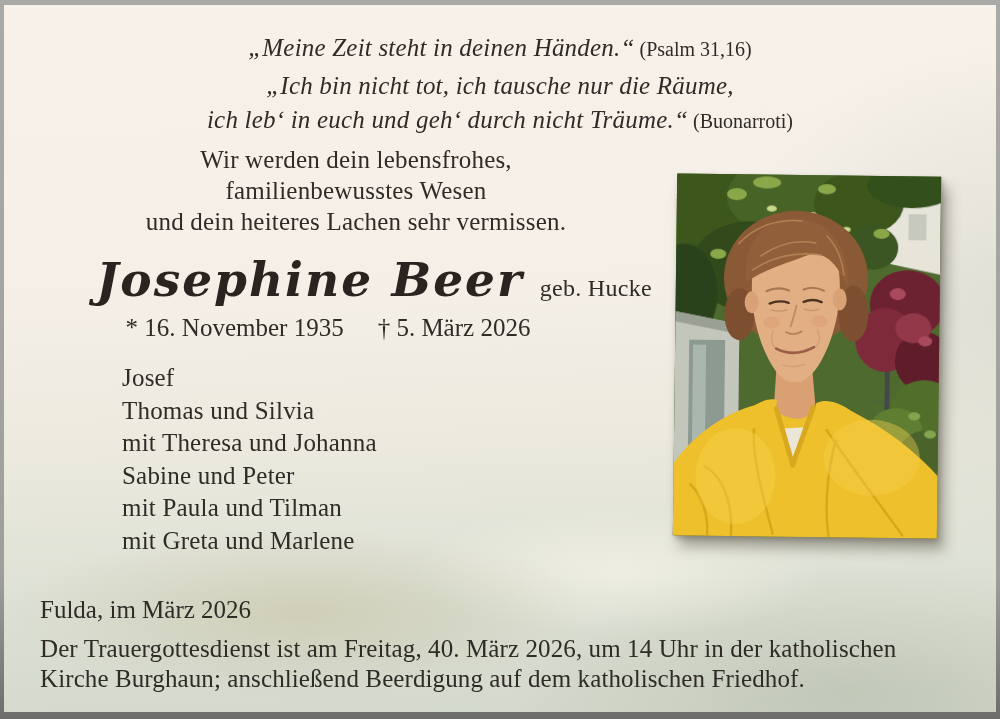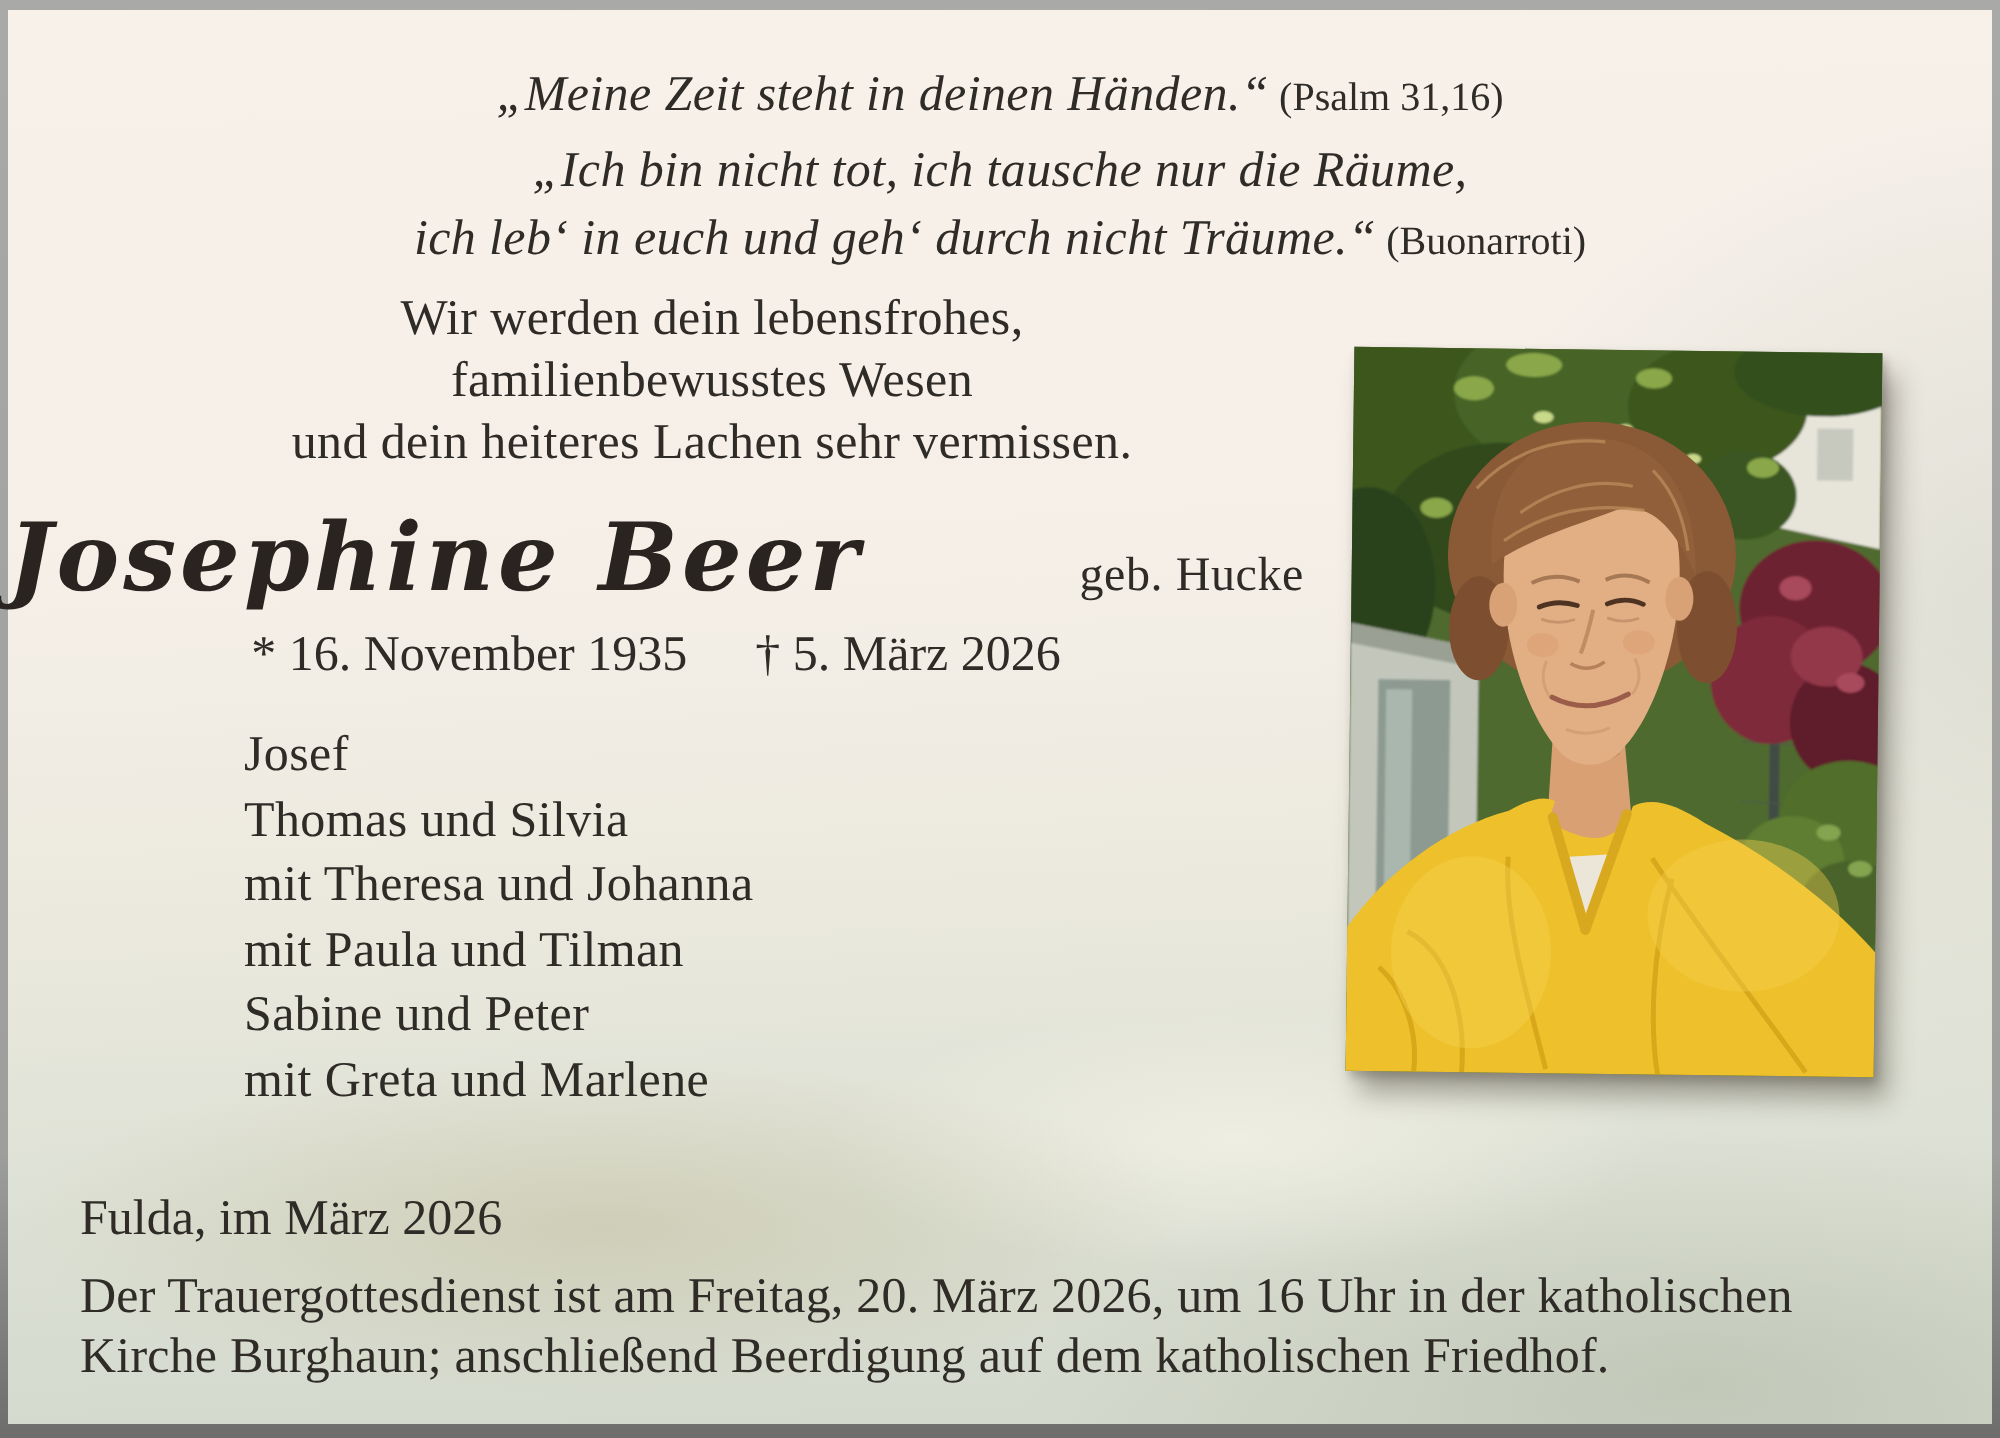--- a/index.html
+++ b/index.html
@@ -22,21 +22,21 @@
       radial-gradient(ellipse 500px 420px at 103% 42%, rgba(205,210,198,0.55), transparent 62%),
       linear-gradient(178deg,#f7f1ea 0%,#f5efe8 38%,#ebe9de 62%,#dce0d4 82%,#d3d8cc 100%);
     color:#2f2b27;
   }
   .abs{position:absolute;}
   .center-col{left:0;width:648px;text-align:center;}
   .quote-block{top:27px;left:0;right:0;text-align:center;line-height:31px;}
   .q-italic{font-style:italic;font-size:25px;letter-spacing:0.2px;}
   .q-source{font-style:normal;font-size:20px;margin-left:5px;}
   .tribute-block{top:139px;font-size:25px;line-height:31px;letter-spacing:0.2px;padding-left:28px;}
-  .name-row{top:247px;display:flex;justify-content:space-between;align-items:baseline;gap:16px;}
+  .name-row{top:247px;display:flex;justify-content:flex-end;align-items:baseline;gap:16px;}
   .deceased-name{
     font-family:"DejaVu Serif", serif;
     font-style:italic;font-weight:700;font-size:47px;letter-spacing:2px;
     color:#29241f;white-space:nowrap;
   }
   .maiden-name{font-size:24px;letter-spacing:0.3px;}
   .dates-row{top:309px;font-size:25px;}
   .dates-row .sep{display:inline-block;width:34px;}
   .mourners{top:357px;left:118px;font-size:25px;line-height:32.5px;letter-spacing:0.2px;}
   .place-date{top:591px;left:36px;font-size:25px;}
@@ -79,29 +79,29 @@
     </div>
 
     <div class="abs center-col dates-row">
       <span>* 16. November 1935</span><span class="sep"></span><span>† 5. März 2026</span>
     </div>
 
     <div class="abs mourners">
       <div>Josef</div>
       <div>Thomas und Silvia</div>
       <div>mit Theresa und Johanna</div>
+      <div>Sabine und Peter</div>
       <div>mit Paula und Tilman</div>
-      <div>Sabine und Peter</div>
       <div>mit Greta und Marlene</div>
     </div>
 
     <div class="abs place-date">Fulda, im März 2026</div>
 
     <div class="abs service">
-      <div>Der Trauergottesdienst ist am Freitag, 20. März 2026, um 16 Uhr in der katholischen</div>
+      <div>Der Trauergottesdienst ist am Freitag, 40. März 2026, um 14 Uhr in der katholischen</div>
       <div>Kirche Burghaun; anschließend Beerdigung auf dem katholischen Friedhof.</div>
     </div>
 
     <div class="abs photo" title="Porträtfoto">
       <svg viewBox="0 0 264 362" preserveAspectRatio="none" aria-hidden="true">
 
         <g filter="url(#soft)">
           <rect width="264" height="362" fill="#4f6b2e"></rect>
           <path d="M150 0 H264 V70 L188 44 Z" fill="#7fb0d2"></path>
           <path d="M205 26 L264 16 V98 L214 88 Z" fill="#e7e4da"></path>

